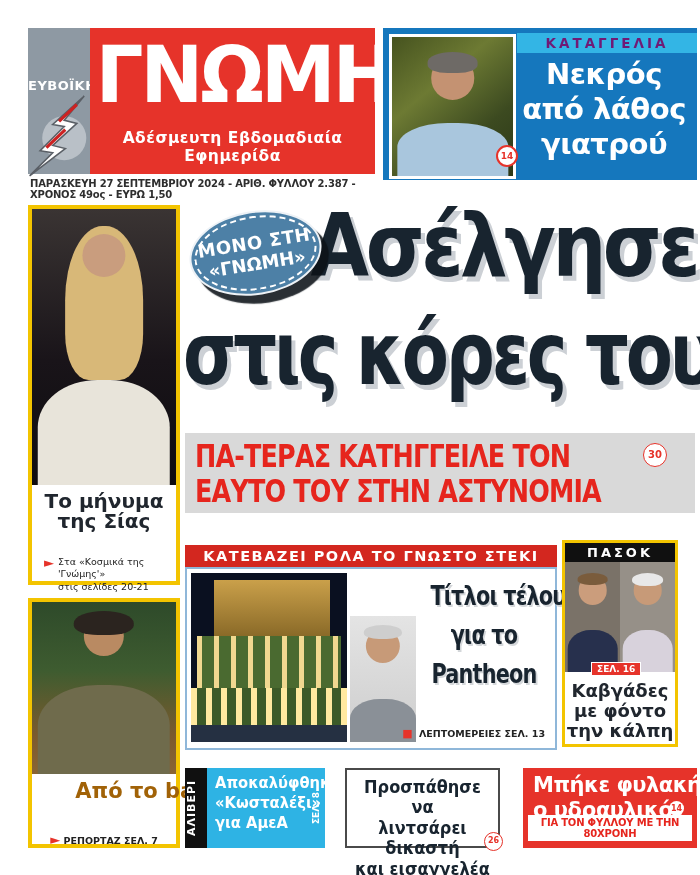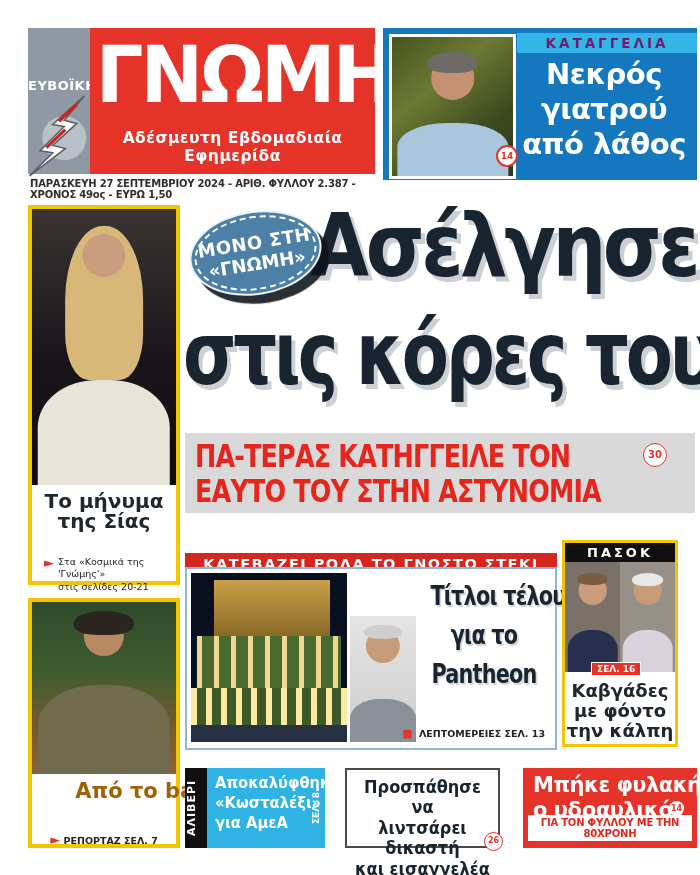--- a/index.html
+++ b/index.html
@@ -63,21 +63,21 @@
   #side2{left:28px;top:598px;width:152px;height:250px;}
   .s2-photo{position:absolute;left:0;top:0;width:144px;height:172px;overflow:hidden;
             background:linear-gradient(180deg,#2e4a2a 0%,#3e5c30 40%,#7c5a2e 78%,#8a6534 100%);}
   .s2-headline{position:absolute;top:178px;left:0;width:144px;text-align:center;font-size:21px;
                font-weight:800;color:#a16207;line-height:1.1;margin-left:36px;}
   .s2-ref{position:absolute;top:231px;left:0;width:144px;text-align:center;font-size:9.5px;
           font-weight:bold;color:#222;}
 
   
   #pantheon{position:absolute;left:185px;top:545px;width:372px;height:205px;}
-  .pn-kicker{position:absolute;top:8px;left:0;right:0;height:22px;background:#d3271f;color:#fff;
+  .pn-kicker{position:absolute;top:0;left:0;right:0;height:22px;background:#d3271f;color:#fff;
              font-weight:800;font-size:14.5px;letter-spacing:1.5px;text-align:center;line-height:22px;}
   .pn-body{position:absolute;top:22px;left:0;right:0;bottom:0;background:#fff;border:2px solid #8fb7d9;box-sizing:border-box;}
   .pn-building{position:absolute;left:4px;top:4px;width:156px;height:169px;background:#0a1020;overflow:hidden;}
   .bld-upper{position:absolute;left:15%;top:4%;width:74%;height:33%;background:linear-gradient(180deg,#caa04a,#8a6a28);}
   .bld-mid{position:absolute;left:4%;top:37%;width:92%;height:31%;
            background:repeating-linear-gradient(90deg,#f0d890 0 5px,#4a6a30 5px 17px);}
   .bld-low{position:absolute;left:0;top:68%;width:100%;height:22%;
            background:repeating-linear-gradient(90deg,#ffe9a0 0 6px,#3c5a28 6px 15px);}
   .bld-ground{position:absolute;left:0;bottom:0;width:100%;height:10%;background:#253042;}
   .pn-man{position:absolute;left:163px;top:47px;width:66px;height:126px;overflow:hidden;
@@ -171,22 +171,22 @@
   <div id="topright">
     <div class="tr-photo">
       <div class="head"></div>
       <div class="hair"></div>
       <div class="torso"></div>
     </div>
     <div class="badge-circle tr-badge">14</div>
     <div class="tr-kicker">ΚΑΤΑΓΓΕΛΙΑ</div>
     <div class="tr-headline">
       <div>Νεκρός</div>
+      <div>από λάθος</div>
       <div>γιατρού</div>
-      <div>από λάθος</div>
     </div>
   </div>
 
   <div id="lead-headline">
     <div class="lh1">Ασέλγησε</div>
     <div class="lh2">στις κόρες του</div>
   </div>
   <div id="stamp">
     <div class="stamp-inner"></div>
     <div class="stamp-text">

